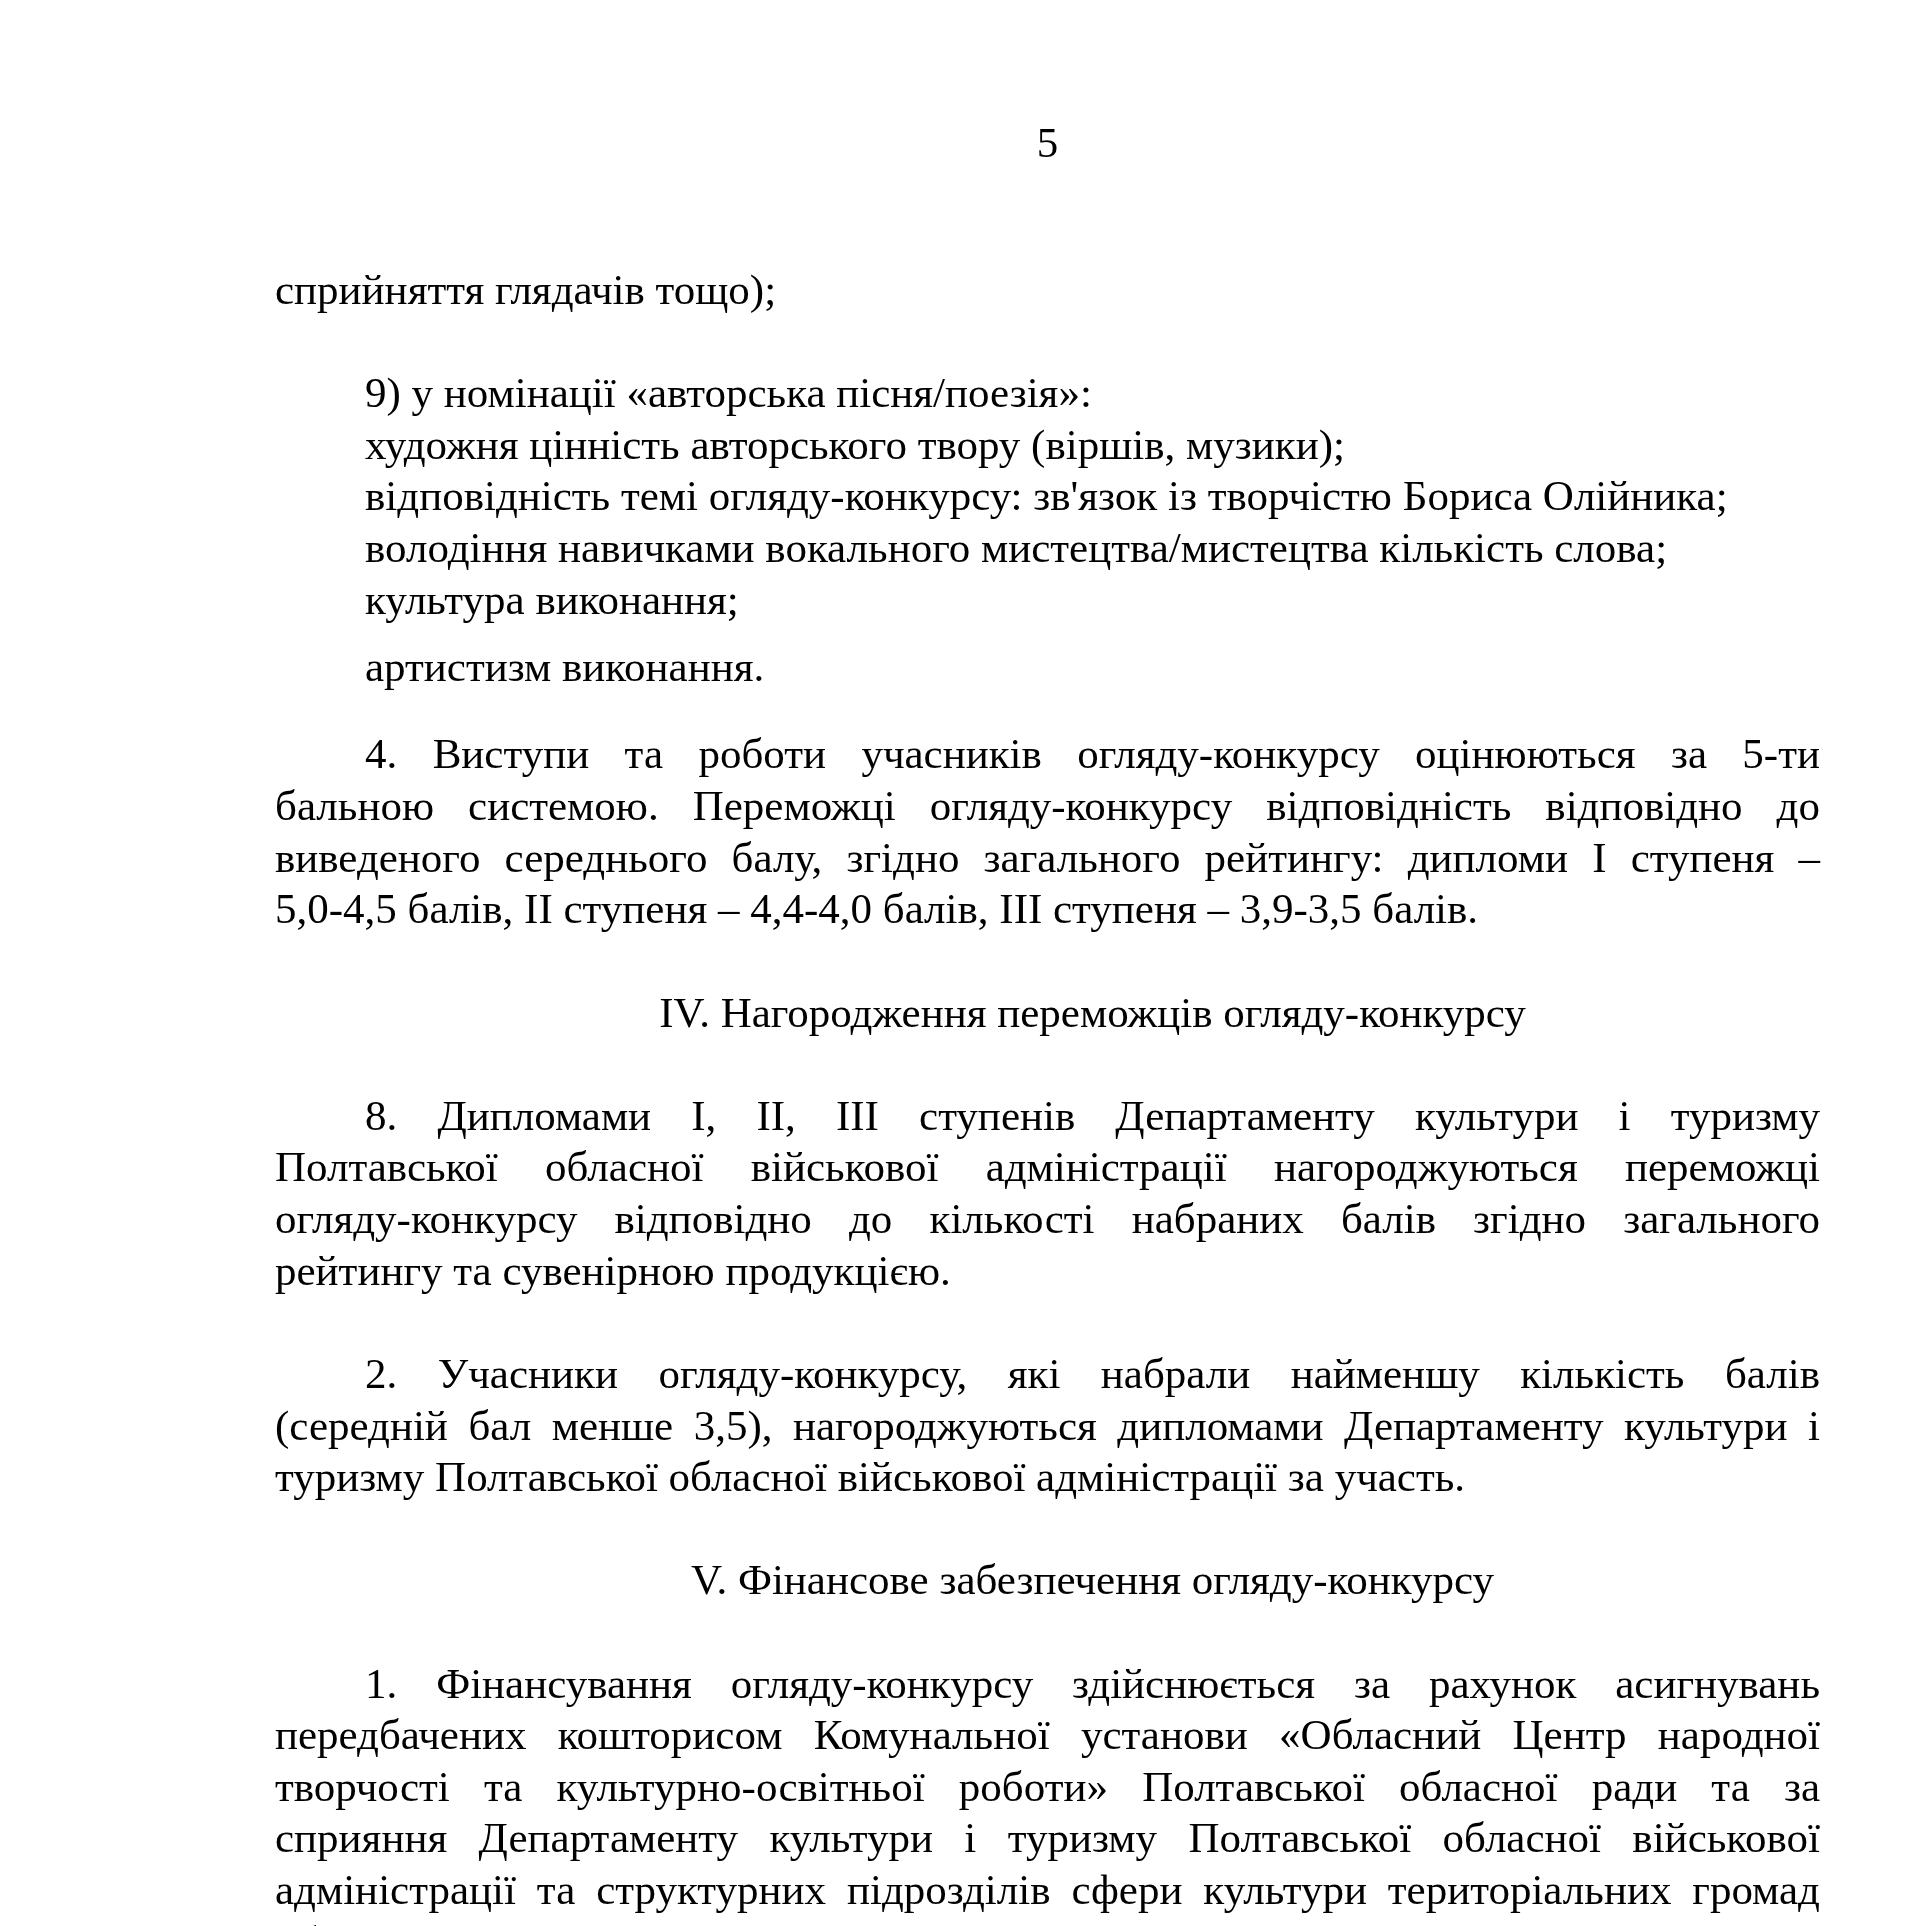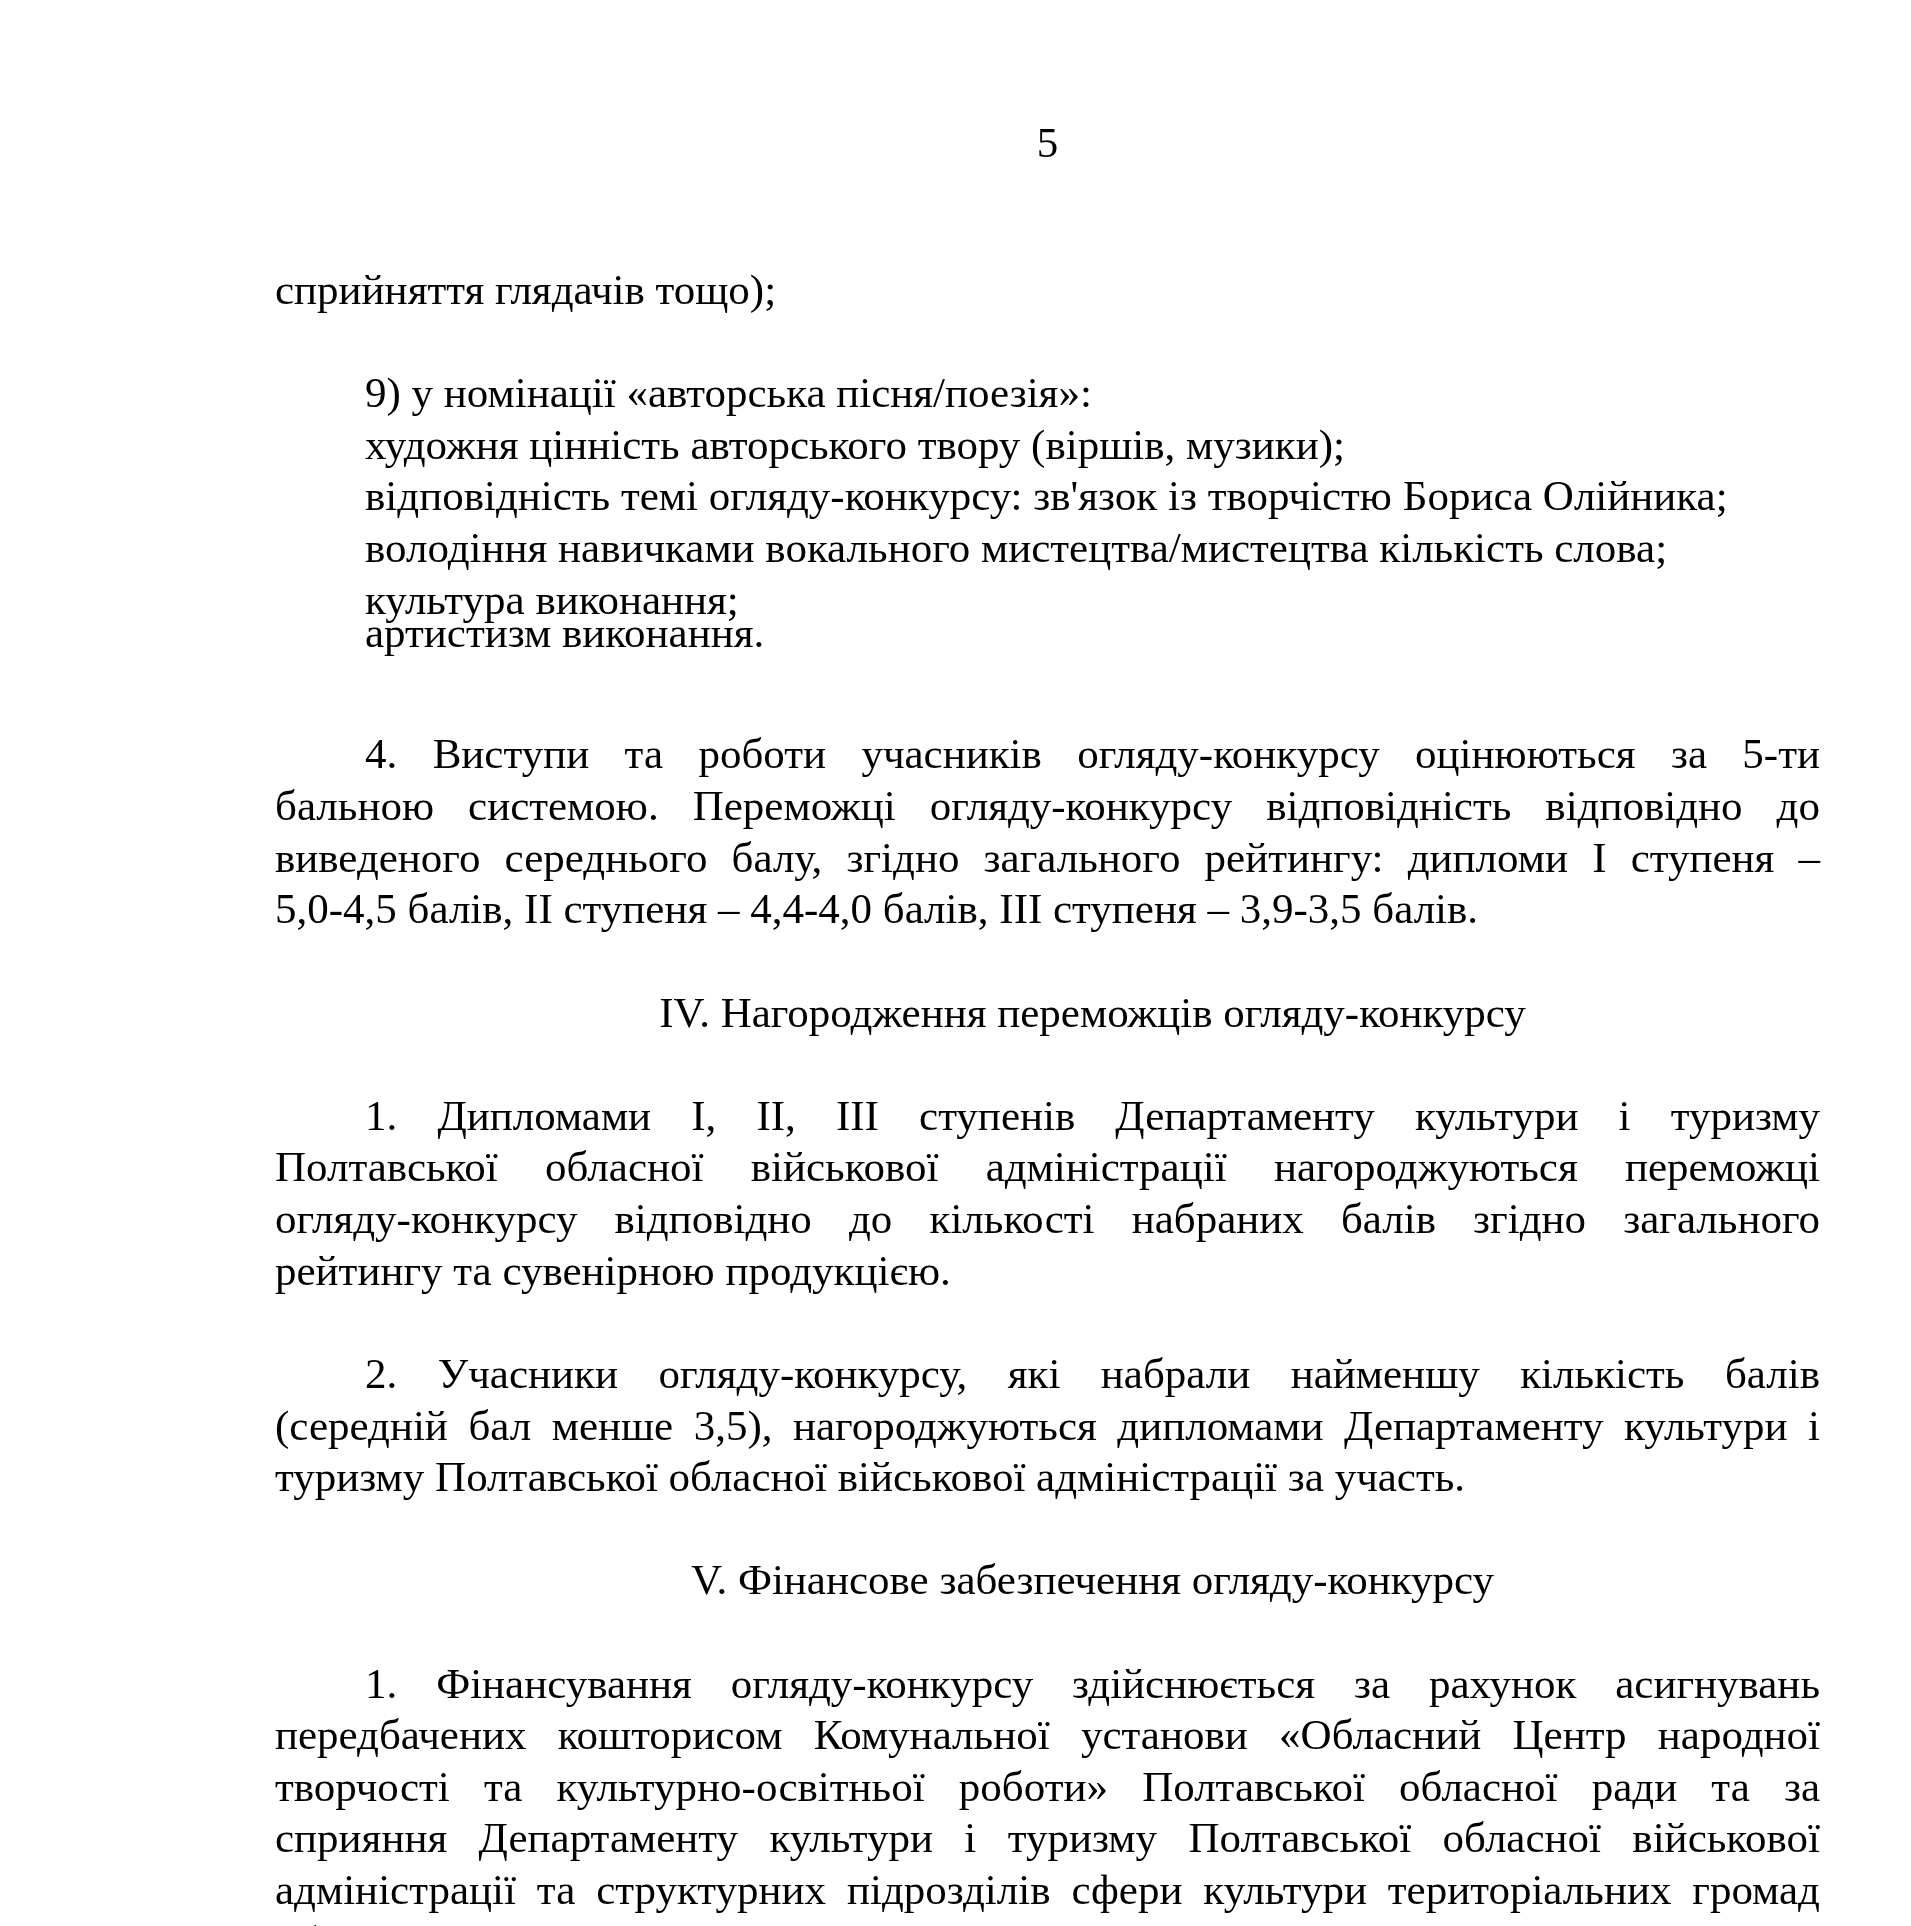--- a/index.html
+++ b/index.html
@@ -27,30 +27,30 @@
 
   <div class="pagenum">5</div>
 
   <div class="ln" style="top:264px">сприйняття глядачів тощо);</div>
 
   <div class="ln ind" style="top:367px">9) у номінації «авторська пісня/поезія»:</div>
   <div class="ln ind" style="top:419px">художня цінність авторського твору (віршів, музики);</div>
   <div class="ln ind" style="top:470px">відповідність темі огляду-конкурсу: зв'язок із творчістю Бориса Олійника;</div>
   <div class="ln ind" style="top:522px">володіння навичками вокального мистецтва/мистецтва кількість слова;</div>
   <div class="ln ind" style="top:574px">культура виконання;</div>
-  <div class="ln ind" style="top:607px">артистизм виконання.</div>
+  <div class="ln ind" style="top:641px">артистизм виконання.</div>
 
   <div class="ln ind just" style="top:728px">4. Виступи та роботи учасників огляду-конкурсу оцінюються за 5-ти</div>
   <div class="ln just" style="top:780px">бальною системою. Переможці огляду-конкурсу відповідність відповідно до</div>
   <div class="ln just" style="top:832px">виведеного середнього балу, згідно загального рейтингу: дипломи I ступеня –</div>
   <div class="ln" style="top:883px">5,0-4,5 балів, II ступеня – 4,4-4,0 балів, III ступеня – 3,9-3,5 балів.</div>
 
   <div class="ln head center" style="top:987px">IV. Нагородження переможців огляду-конкурсу</div>
 
-  <div class="ln ind just" style="top:1090px">1. Дипломами I, II, III ступенів Департаменту культури і туризму</div>
+  <div class="ln ind just" style="top:1090px">8. Дипломами I, II, III ступенів Департаменту культури і туризму</div>
   <div class="ln just" style="top:1141px">Полтавської обласної військової адміністрації нагороджуються переможці</div>
   <div class="ln just" style="top:1193px">огляду-конкурсу відповідно до кількості набраних балів згідно загального</div>
   <div class="ln" style="top:1245px">рейтингу та сувенірною продукцією.</div>
 
   <div class="ln ind just" style="top:1348px">2. Учасники огляду-конкурсу, які набрали найменшу кількість балів</div>
   <div class="ln just" style="top:1400px">(середній бал менше 3,5), нагороджуються дипломами Департаменту культури і</div>
   <div class="ln" style="top:1451px">туризму Полтавської обласної військової адміністрації за участь.</div>
 
   <div class="ln head center" style="top:1554px">V. Фінансове забезпечення огляду-конкурсу</div>
 

